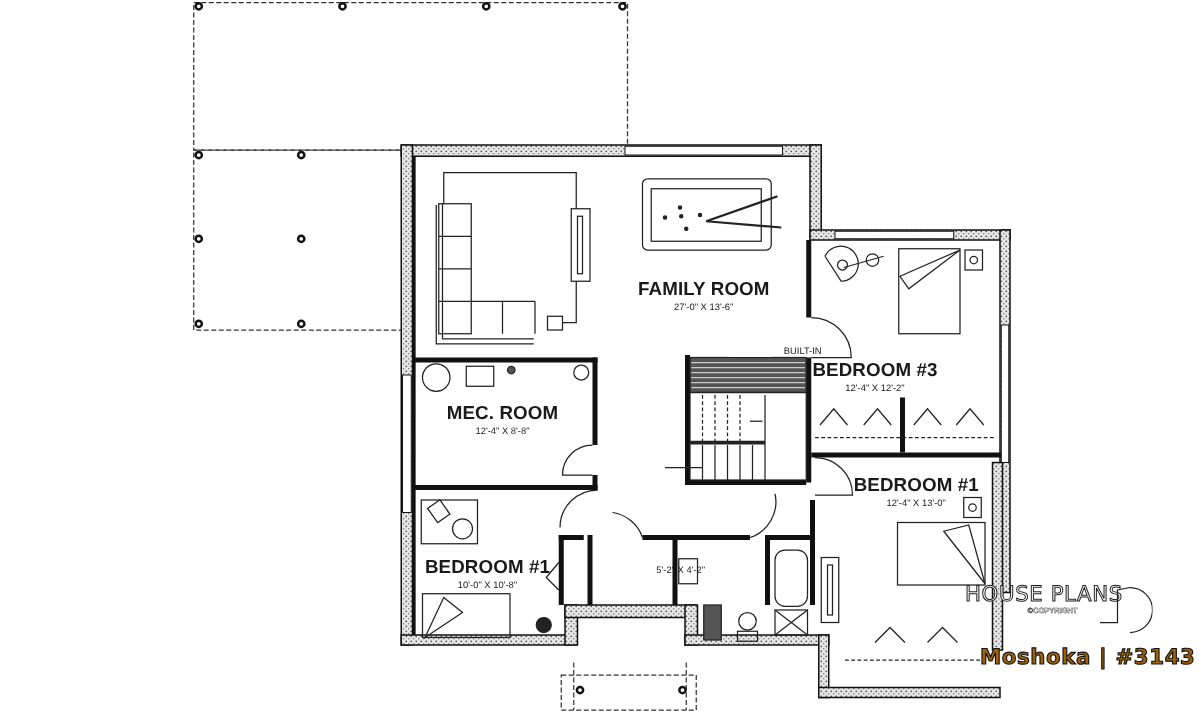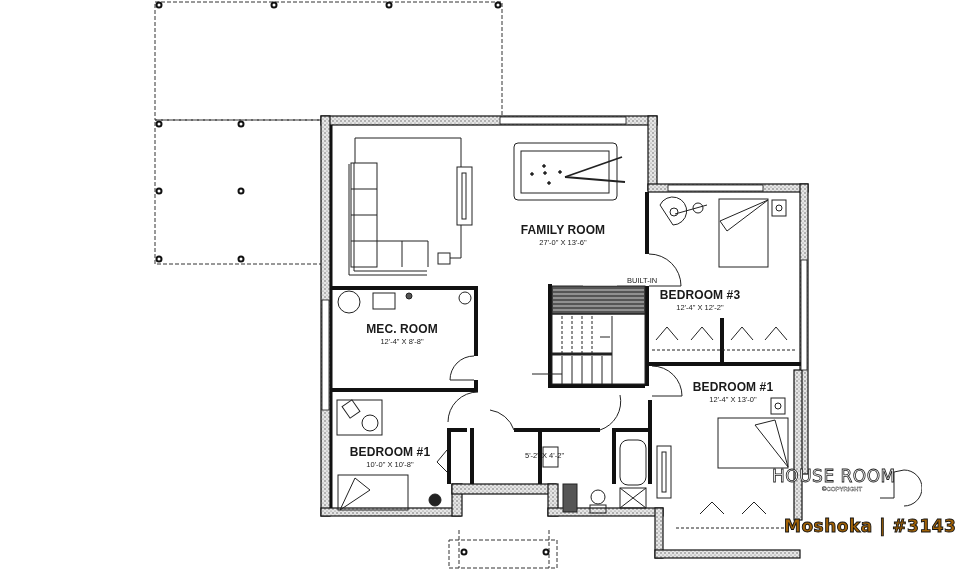--- a/index.html
+++ b/index.html
@@ -1,19 +1,19 @@
 <!DOCTYPE html>
 <html><head>
 <meta charset="utf-8">
 <style>
   html, body { margin:0; padding:0; background:#ffffff; }
   body { width:960px; height:569px; position:relative; overflow:hidden; font-family:"Liberation Sans", sans-serif; }
   #plan { position:absolute; left:0; top:0; width:960px; height:569px; }
   .room-label { position:absolute; text-align:center; color:#1a1a1a; transform:translateX(-50%); white-space:nowrap; }
-  .room-name { font-weight:bold; font-size:12px; letter-spacing:0.1px; display:block; }
+  .room-name { font-weight:bold; font-size:15px; letter-spacing:0.1px; display:block; }
   .room-dim { font-size:7.5px; display:block; margin-top:1px; }
   .small-label { position:absolute; font-size:7.5px; color:#1a1a1a; white-space:nowrap;padding-left:44px; }
   .brand { position:absolute; left:772px; top:468px; width:150px; color:#fff; }
   .brand-line { font-family:"DejaVu Sans", sans-serif; font-size:17px; line-height:17px; color:#ffffff; -webkit-text-stroke:0.8px #222; letter-spacing:0.5px; display:block; }
   .brand-copy { font-size:6px; font-weight:bold; color:#fff; -webkit-text-stroke:0.3px #222; display:block; margin-left:50px; margin-top:1px;}
   .plan-id { position:absolute; left:784px; top:516px; font-family:"DejaVu Sans", sans-serif; font-weight:bold; font-size:17px; color:#a16207; -webkit-text-stroke:0.9px #111; letter-spacing:0.5px; white-space:nowrap; }
 </style>
 </head>
 <body>
 
@@ -246,19 +246,19 @@
   <span class="room-name">BEDROOM #1</span>
   <span class="room-dim">12'-4" X 13'-0"</span>
 </div>
 <div class="room-label" style="left:390px; top:445px;">
   <span class="room-name">BEDROOM #1</span>
   <span class="room-dim">10'-0" X 10'-8"</span>
 </div>
 <div class="small-label" style="left:481px; top:451px;">5'-2" X 4'-2"</div>
 
 <div class="brand">
-  <span class="brand-line">HOUSE ROOM</span>
+  <span class="brand-line">HOUSE PLANS</span>
   <span class="brand-copy">©COPYRIGHT</span>
 </div>
 <svg style="position:absolute; left:878px; top:468px;" width="44" height="40">
   <path d="M2 30 L16 30 L16 4 L26 2 A18 18 0 0 1 26 38" fill="none" stroke="#222" stroke-width="1"></path>
 </svg>
 <div class="plan-id">Moshoka | #3143</div>
 
 </body></html>

